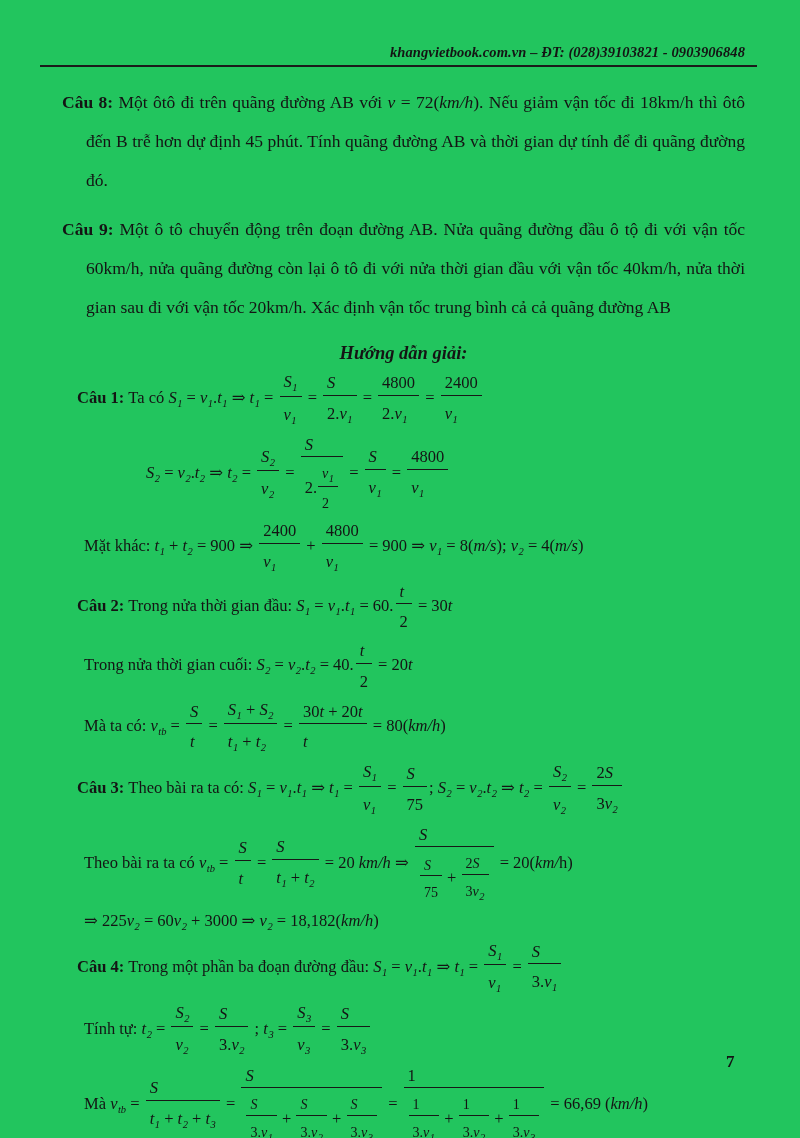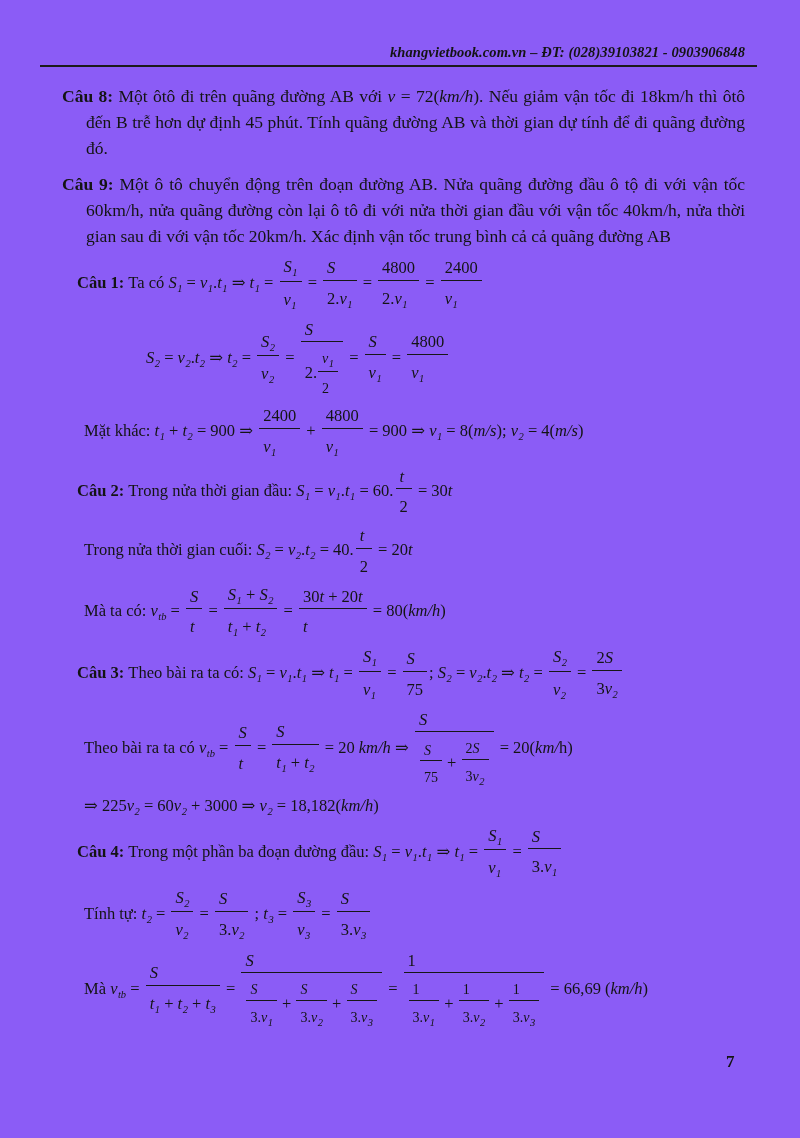--- a/index.html
+++ b/index.html
@@ -1,26 +1,26 @@
 <!DOCTYPE html>
 <html><head>
 <meta charset="utf-8">
 <style>
   html,body{margin:0;padding:0;background:#d9d9d9;}
   .page{
     width:800px;height:1138px;box-sizing:border-box;position:relative;
-    background:#8b5cf6;color:#141414;overflow:hidden;
+    background:#22c55e;color:#141414;overflow:hidden;
     padding:44px 55px 0 62px;
     font-family:"Liberation Serif","DejaVu Serif",serif;
   }
   .hdr{text-align:right;font-style:italic;font-weight:bold;font-size:14.5px;letter-spacing:.1px;}
   .hdr-rule{height:2.4px;background:#1b1b1b;margin:4px -12px 0 -22px;}
   .content{margin-top:16px;}
   .problem{
-    font-size:17.5px;line-height:26px;text-align:justify;
+    font-size:17.5px;line-height:39px;text-align:justify;
     padding-left:24px;text-indent:-24px;margin:10px 0 0 0;
   }
   .heading{text-align:center;font-weight:bold;font-style:italic;font-size:18.5px;margin:16px 0 4px 0;}
   .mline{font-size:16.5px;margin:8px 0;line-height:1.25;}
   .ind0{margin-left:15px;}
   .ind1{margin-left:22px;}
   .ind2{margin-left:84px;}
   .mb{font-weight:bold;}
   .mi{font-style:italic;}
   .mt{font-style:normal;}
@@ -38,20 +38,21 @@
 <body>
 
 <div class="page">
   <div class="hdr">
     <span>khangvietbook.com.vn – ĐT: (028)39103821 - 0903906848</span>
   </div>
   <div class="hdr-rule"></div>
   <div class="content" id="content">
       <div class="problem"><span class="mb">Câu 8: </span><span class="mt">Một ôtô đi trên quãng đường AB với </span><span class="mi">v</span><span class="mt"> = 72(</span><span class="mi">km/h</span><span class="mt">). Nếu giảm vận tốc đi 18km/h thì ôtô đến B trễ hơn dự định 45 phút. Tính quãng đường AB và thời gian dự tính để đi quãng đường đó.</span></div>
       <div class="problem"><span class="mb">Câu 9: </span><span class="mt">Một ô tô chuyển động trên đoạn đường AB. Nửa quãng đường đầu ô tộ đi với vận tốc 60km/h, nửa quãng đường còn lại ô tô đi với nửa thời gian đầu với vận tốc 40km/h, nửa thời gian sau đi với vận tốc 20km/h. Xác định vận tốc trung bình cả cả quãng đường AB</span></div>
+      <div class="heading">Hướng dẫn giải:</div>
       <div class="mline ind0"><span class="mb">Câu 1: </span><span class="mt">Ta có </span><span><span class="mi">S</span><span class="msub">1</span></span><span class="mt"> = </span><span><span class="mi">v</span><span class="msub">1</span></span><span class="mt">.</span><span><span class="mi">t</span><span class="msub">1</span></span><span class="mt"> ⇒ </span><span><span class="mi">t</span><span class="msub">1</span></span><span class="mt"> = </span><span class="frac">
           <span class="num"><span><span class="mi">S</span><span class="msub">1</span></span></span>
           <span class="den"><span><span class="mi">v</span><span class="msub">1</span></span></span>
         </span><span class="mt"> = </span><span class="frac">
           <span class="num"><span class="mi">S</span></span>
           <span class="den"><span class="mt">2.</span><span><span class="mi">v</span><span class="msub">1</span></span></span>
         </span><span class="mt"> = </span><span class="frac">
           <span class="num"><span class="mt">4800</span></span>
           <span class="den"><span class="mt">2.</span><span><span class="mi">v</span><span class="msub">1</span></span></span>
         </span><span class="mt"> = </span><span class="frac">

